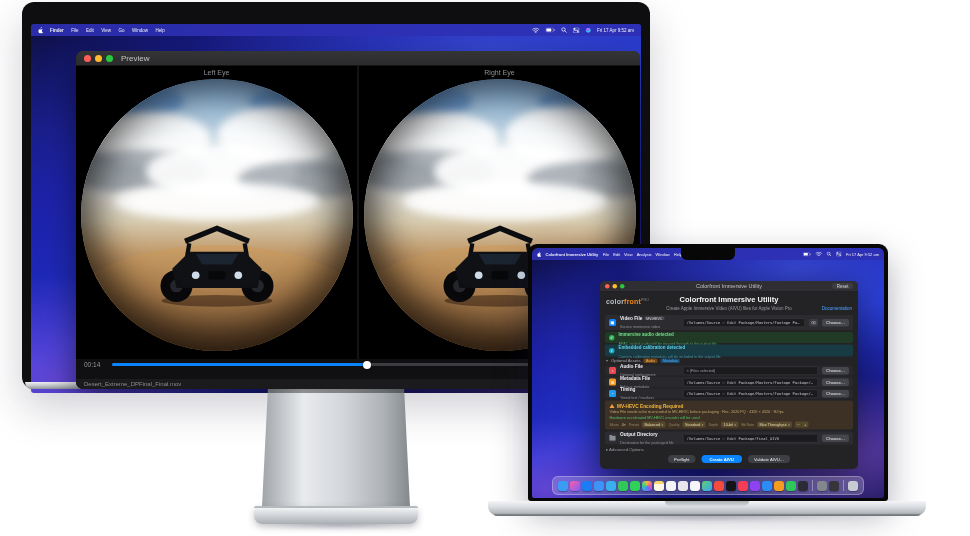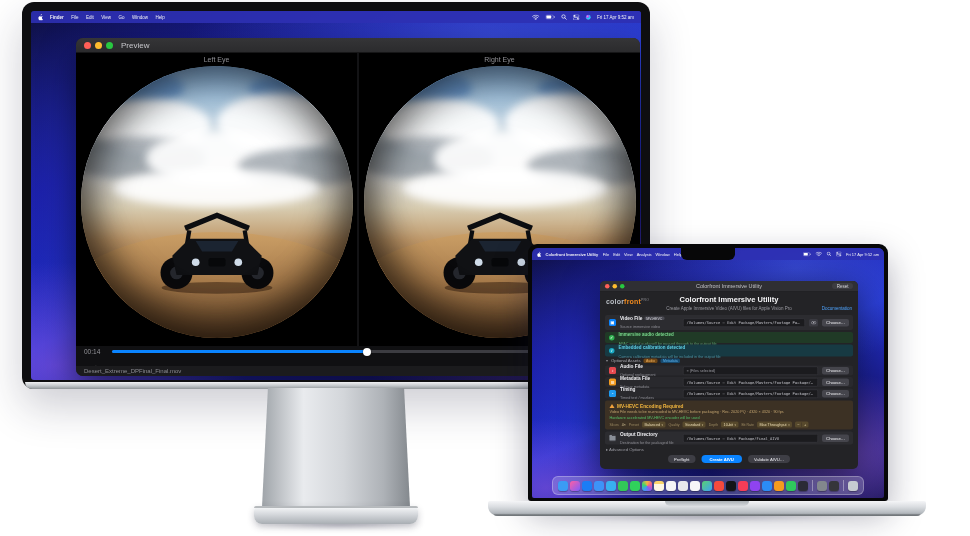--- a/index.html
+++ b/index.html
@@ -20,21 +20,21 @@
   .mbar-in .mi{font-size:9px;margin-right:15px;white-space:nowrap;}
   .mbar-in .mi.app{font-weight:bold;}
   .mbar-right{margin-left:auto;display:flex;align-items:center;gap:12px;}
   .mbar-right svg{display:block;}
   .clock{font-size:9px;white-space:nowrap;}
   .applewrap{margin-right:13px;display:flex;align-items:center;}
   
   #sd{position:absolute;left:22px;top:2px;width:628px;height:524px;z-index:1;}
   #sd-panel{position:absolute;left:0;top:0;width:628px;height:387px;background:#0e0e10;border-radius:12px;
             box-shadow:0 18px 42px rgba(30,30,60,.22);}
-  #sd-screen{position:absolute;left:9px;top:9px;width:610px;height:369px;border-radius:3px;overflow:hidden;}
+  #sd-screen{position:absolute;left:9px;top:22px;width:610px;height:369px;border-radius:3px;overflow:hidden;}
   #sd-chin{position:absolute;left:3px;right:3px;bottom:0;height:7px;border-radius:0 0 10px 10px;
            background:linear-gradient(180deg,#f0f1f3,#c2c6ca 55%,#8f9498);}
   #sd-neck{position:absolute;left:240px;top:386px;width:148px;height:119px;
            background:linear-gradient(90deg,#9fa4a9,#e9ebee 28%,#d3d6da 55%,#aeb2b7 82%,#84898e);
            clip-path:polygon(4% 0,96% 0,100% 100%,0 100%);}
   #sd-foot{position:absolute;left:232px;top:504px;width:164px;height:18px;border-radius:5px 5px 8px 8px;
            background:linear-gradient(180deg,#fafbfc,#d6d9dd 45%,#a9aeb3);box-shadow:0 3px 7px rgba(40,40,60,.25);}
   #sd-foot::before{content:"";position:absolute;left:0;right:0;top:0;height:2px;background:rgba(120,125,130,.5);border-radius:5px 5px 0 0;}
   
   #pv{position:absolute;left:45px;top:27px;width:564px;height:338px;background:#202022;border-radius:7px;

